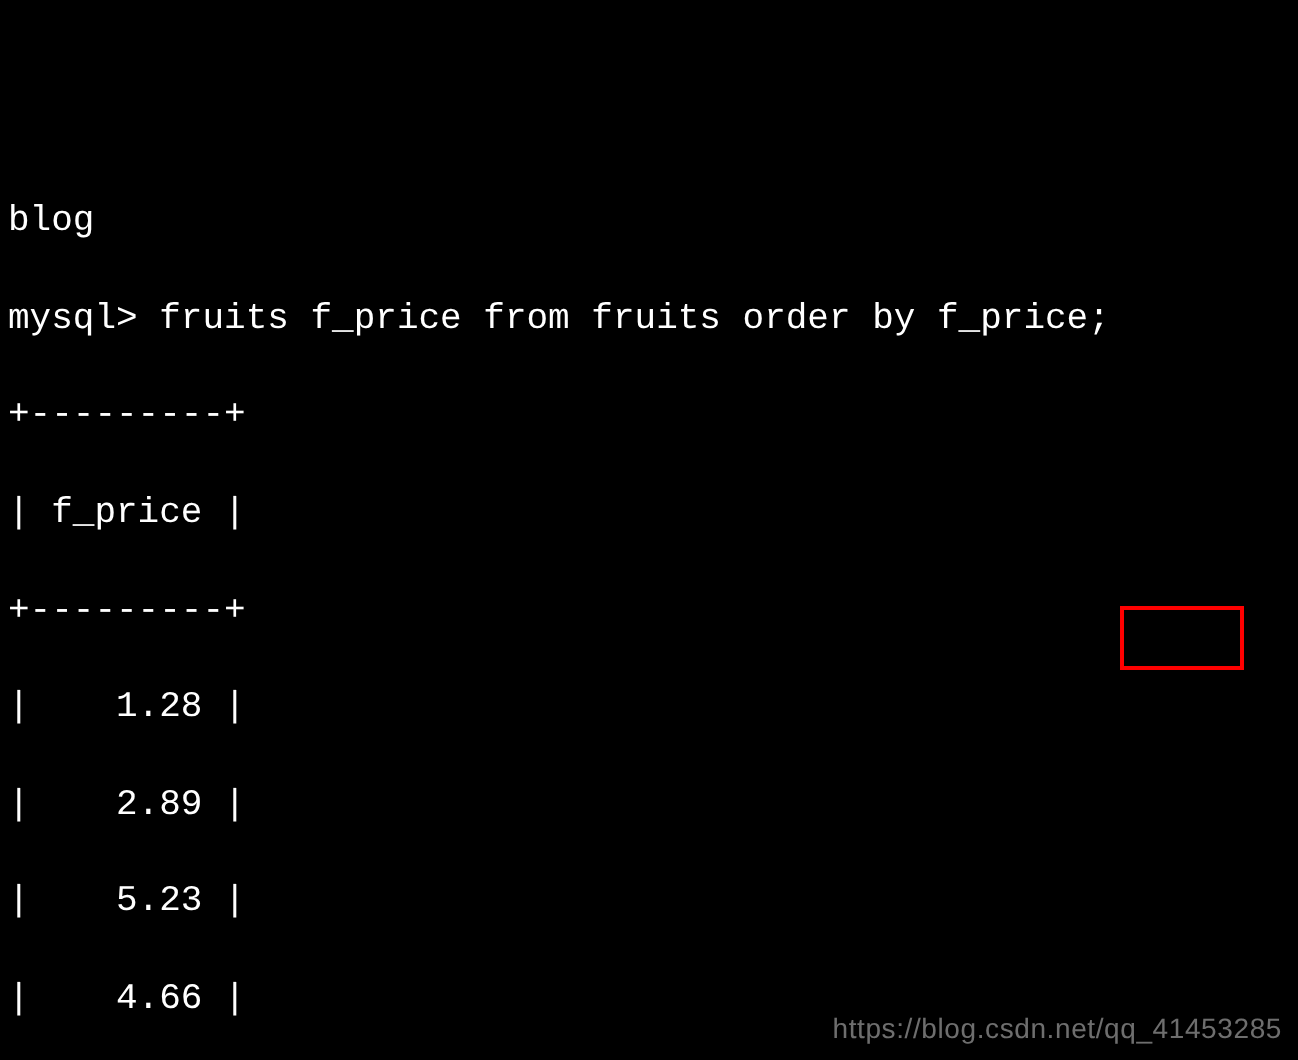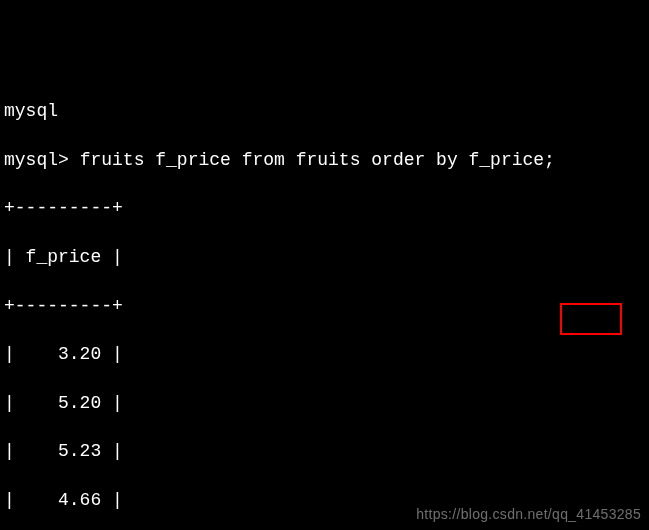--- a/index.html
+++ b/index.html
@@ -30,27 +30,27 @@
       font-family: Arial, sans-serif;
       font-size: 14px;
       letter-spacing: 0.3px;
     }
   </style>
 </head>
 <body>
 
 
 
-<div class="line"><span>mysql</span></div>
+<div class="line"><span>blog</span></div>
 <div class="line"><span>mysql&gt; </span><span>fruits f_price from fruits order by f_price;</span></div>
 <div class="line">+---------+</div>
 <div class="line">| f_price |</div>
 <div class="line">+---------+</div>
-<div class="line">|    3.20 |</div>
-<div class="line">|    5.20 |</div>
+<div class="line">|    1.28 |</div>
+<div class="line">|    2.89 |</div>
 <div class="line">|    5.23 |</div>
 <div class="line">|    4.66 |</div>
 
 
 
 
 
 
 
 

